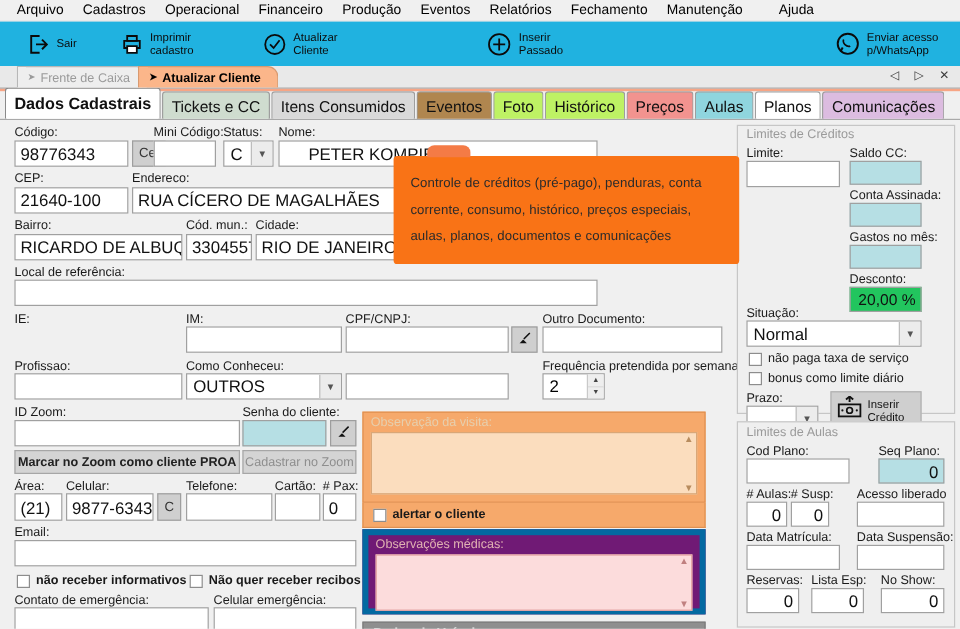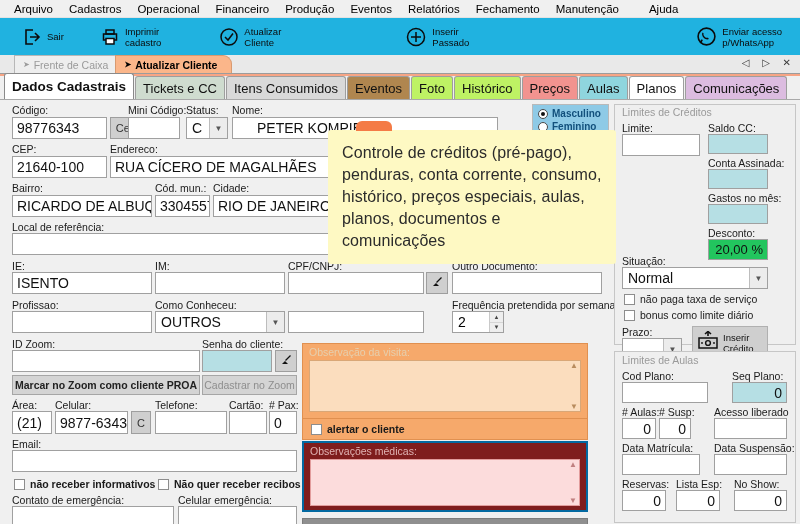--- a/index.html
+++ b/index.html
@@ -136,22 +136,22 @@
   .radio .rb.on::after { content: ''; position: absolute; left: 2px; top: 2px;
                width: 4px; height: 4px; border-radius: 50%; background: #111; }
 
   .groupbox { position: absolute; border: 1px solid #c6c6c6; background: #efefef; }
   .grouptitle { position: absolute; font-size: 10.5px; color: #9a9a9a; }
 
   .sexbox { background: #8ecae6; border: 1px solid #b9b9b9; }
 
   
   .callout {
-    position: absolute; background: #fef9c3; color: #2b2b2b;
-    font-size: 16px; line-height: 22px; padding: 12px 14px;
+    position: absolute; background: #f97316; color: #2b2b2b;
+    font-size: 11px; line-height: 22px; padding: 12px 14px;
     border-radius: 3px; z-index: 40; letter-spacing: 0.1px;
   }
   .callout::before {
     content: ''; position: absolute; left: 28px; top: -9px;
     width: 36px; height: 10px; background: #f47b46;
     border-radius: 6px 6px 0 0;
   }
   
   .wa { fill: none; stroke: #0b0b0b; stroke-width: 1.6; }
 </style>
@@ -344,21 +344,20 @@
       <div class="inp" style="position:absolute;left:213px;top:95px;width:285px;height:22px;">RIO DE JANEIRO</div>
 
       <div class="fld" style="left:12px;top:121px;">
         <div class="lab">Local de referência:</div>
       </div>
       <div class="inp" style="position:absolute;left:12px;top:133px;width:486px;height:22px;"></div>
 
       <div class="fld" style="left:12px;top:160px;">
         <div class="lab">IE:</div>
       </div>
-      <div class="inp" style="position:absolute;left:12px;top:172px;width:140px;height:22px;">ISENTO</div>
 
       <div class="fld" style="left:155px;top:160px;">
         <div class="lab">IM:</div>
       </div>
       <div class="inp" style="position:absolute;left:155px;top:172px;width:130px;height:22px;"></div>
 
       <div class="fld" style="left:288px;top:160px;">
         <div class="lab">CPF/CNPJ:</div>
       </div>
       <div class="inp" style="position:absolute;left:288px;top:172px;width:136px;height:22px;"></div>
@@ -481,48 +480,38 @@
           </div>
         </div>
       </div>
       <div style="position:absolute;left:302px;top:319px;width:286px;height:21px;background:#f6a96b;border:1px solid #e09050;border-top:none;display:flex;align-items:center;padding-left:8px;">
         <div class="chk bold">
           <span class="box"></span>
           <span>alertar o cliente</span>
         </div>
       </div>
 
-      <div style="position:absolute;left:302px;top:341px;width:286px;height:71px;background:#7f1d1d;border:2px solid #0369a1;">
+      <div style="position:absolute;left:302px;top:341px;width:286px;height:71px;background:#701a75;border:5px solid #0369a1;">
         <div style="font-size:10.5px;color:#e0b2b2;padding:2px 0 2px 6px;">Observações médicas:</div>
         <div style="position:relative;margin:0 6px;height:47px;background:#fcdcdc;border:1px solid #e29c9c;">
           <div style="position:absolute;right:0;top:0;bottom:0;width:12px;display:flex;flex-direction:column;justify-content:space-between;align-items:center;font-size:8px;color:#c08080;">
             <span>▲</span>
             <span>▼</span>
           </div>
         </div>
       </div>
 
       <div style="position:absolute;left:302px;top:418px;width:286px;height:60px;background:#8f8f8f;border:1px solid #7c7c7c;">
         <div style="font-size:11px;color:#e8e8e8;font-weight:bold;padding:3px 0 2px 8px;">Dados do Veículo</div>
 
       </div>
     </div>
 
     <div class="rightpane">
 
-      <div class="sexbox" style="position:absolute;left:4px;top:4px;width:77px;height:33px;">
-        <div class="radio" style="margin:3px 0 0 5px;">
-          <span class="rb on"></span>
-          <span>Masculino</span>
-        </div>
-        <div class="radio" style="margin:2px 0 0 5px;">
-          <span class="rb"></span>
-          <span>Feminino</span>
-        </div>
-      </div>
       <div class="combo" style="position:absolute;left:4px;top:39px;width:77px;height:21px;font-size:12px;">
         <span class="arrow">▼</span>
       </div>
 
       <div class="groupbox" style="left:86px;top:4px;width:182px;height:241px;"></div>
       <div class="grouptitle" style="left:94px;top:6px;">Limites de Créditos</div>
 
       <div style="position:absolute;left:94px;top:22px;font-size:10.5px;color:#1a1a1a;">Limite:</div>
       <div class="inp" style="position:absolute;left:94px;top:34px;width:78px;height:22px;"></div>
 

